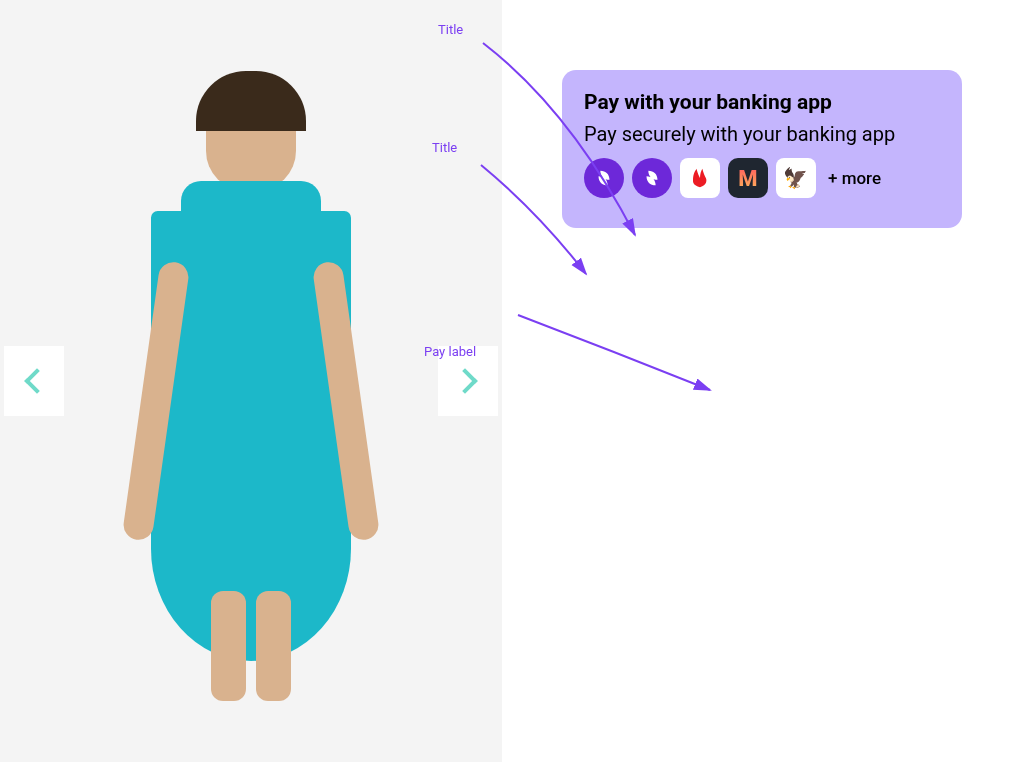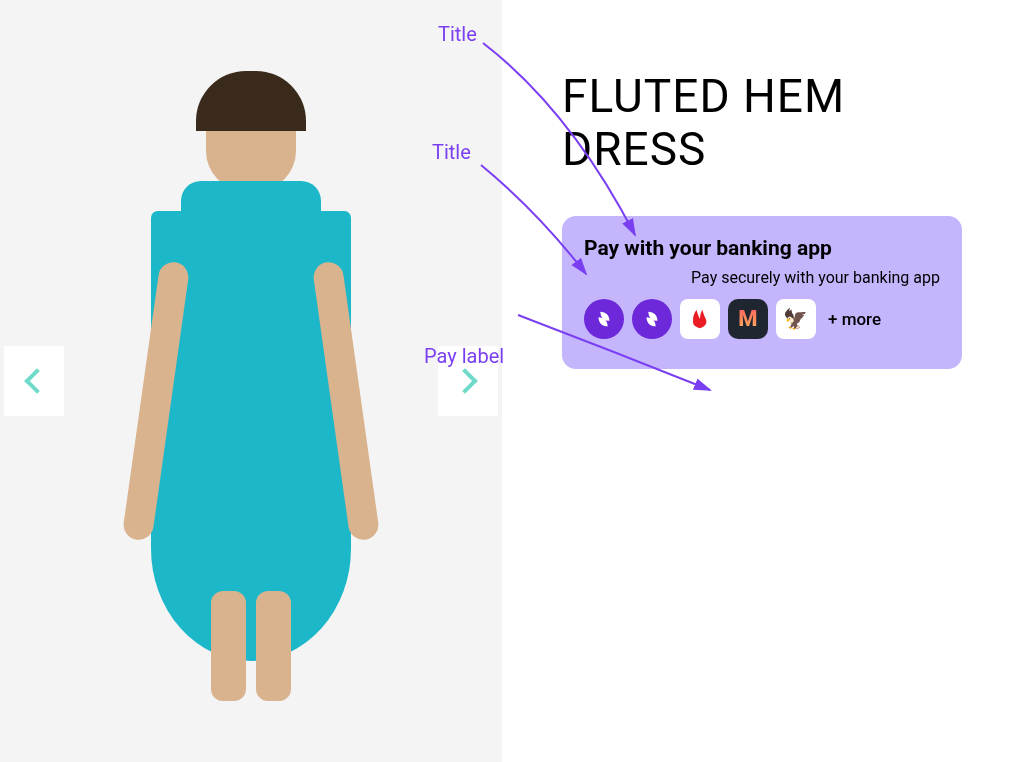--- a/index.html
+++ b/index.html
@@ -20,36 +20,36 @@
 .nav-arrow { position: absolute; top: 50%; transform: translateY(-50%); width: 60px; height: 70px; background: #fff; display: flex; align-items: center; justify-content: center; cursor: pointer; }
 .nav-left { left: 4px; }
 .nav-right { right: 4px; }
 .chev { width: 18px; height: 18px; border: 4px solid #6fdac9; border-top: none; border-right: none; }
 .nav-left .chev { transform: rotate(45deg); margin-left: 6px; }
 .nav-right .chev { transform: rotate(-135deg); margin-right: 6px; }
 .right-panel { flex: 1; padding: 70px 40px 40px 60px; position: relative; }
 .title { font-size: 46px; font-weight: 400; letter-spacing: 1px; line-height: 1.15; margin-bottom: 40px; }
 .pay-card { background: #c4b5fd; border-radius: 14px; padding: 20px 22px 16px; width: 400px; }
 .pay-title { font-size: 21px; font-weight: 700; margin-bottom: 8px; }
-.pay-label { font-size: 16px; font-weight: 400; margin-bottom: 12px; text-align: right; }
+.pay-label { font-size: 20px; font-weight: 400; margin-bottom: 12px; }
 .bank-icons { display: flex; align-items: center; gap: 8px; margin-bottom: 14px; }
 .bank-icon { width: 40px; height: 40px; border-radius: 50%; display: flex; align-items: center; justify-content: center; font-weight: 700; color: #fff; font-size: 20px; }
 .starling { background: #6d28d9; }
 .santander { background: #fff; border-radius: 8px; }
 .santander svg { width: 28px; height: 28px; }
 .monzo { background: #1f2630; border-radius: 10px; }
 .monzo-m { font-size: 22px; font-weight: 800; background: linear-gradient(#ff5a5f, #ffb65a); -webkit-background-clip: text; -webkit-text-fill-color: transparent; }
 .barclays { background: #fff; border-radius: 8px; display:flex; flex-direction:column; align-items:center; justify-content:center;}
 .barclays-eagle { color:#00aeef; font-size:20px; line-height:1;}
 .more { font-size: 17px; font-weight: 500; margin-left: 4px; text-align: right; }
 .pay-button { width: 100%; background: linear-gradient(90deg, #6d28d9, #a855f7); color: #fff; border: none; border-radius: 24px; padding: 12px; font-size: 21px; font-weight: 500; cursor: pointer; margin-bottom: 10px; }
 .powered { text-align: center; font-size: 18px; }
 .powered-brand { color: #8b2fd6; font-weight: 700; }
 .add-cart { width: 400px; border: 3px solid #000; background: #fff; padding: 20px; font-size: 24px; font-weight: 800; letter-spacing: 0.5px; text-align: center; margin-top: 60px; cursor: pointer; }
-.annotation { position: absolute; color: #7b3ff2; font-size: 20px; font-weight: 400; pointer-events: none; }
+.annotation { position: absolute; color: #7b3ff2; font-size: 13px; font-weight: 400; pointer-events: none; }
 .ann-title { top: 22px; left: 438px; }
 .ann-label { top: 140px; left: 432px; }
 .ann-paylabel { top: 312px; left: 424px; margin-top: 32px; }
 svg.arrow { position: absolute; pointer-events: none; overflow: visible; }
 </style>
 </head>
 <body>
 
 <div class="container">
   <div class="left-panel">
@@ -68,21 +68,20 @@
     </div>
     <div class="nav-arrow nav-left">
       <span class="chev"></span>
     </div>
     <div class="nav-arrow nav-right">
       <span class="chev"></span>
     </div>
   </div>
 
   <div class="right-panel">
-    <h1 class="title">FLUTED HEM DRESS</h1>
 
     <div class="pay-card">
       <div class="pay-title">Pay with your banking app</div>
       <div class="pay-label">Pay securely with your banking app</div>
       <div class="bank-icons">
         <div class="bank-icon starling">
           <svg viewBox="0 0 24 24" width="22" height="22">
               <path d="M8 4 C14 4 18 8 18 14 C12 14 8 10 8 4 Z M16 20 C10 20 6 16 6 10 C12 10 16 14 16 20 Z" fill="#fff"></path>
             </svg>
         </div>

